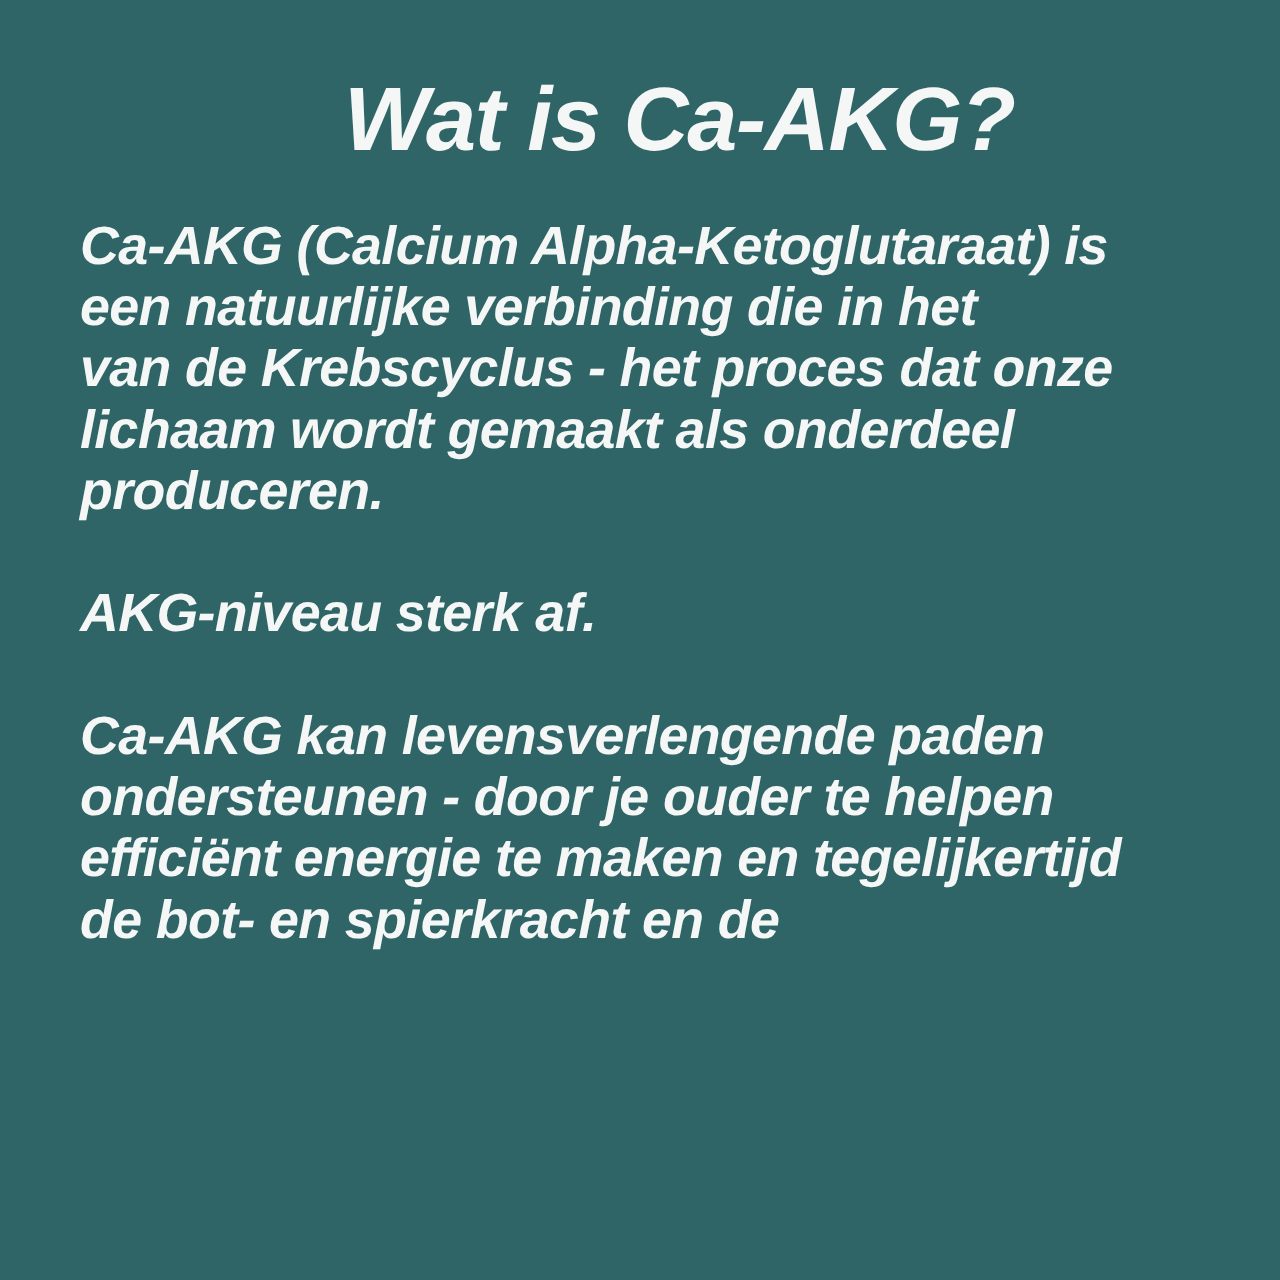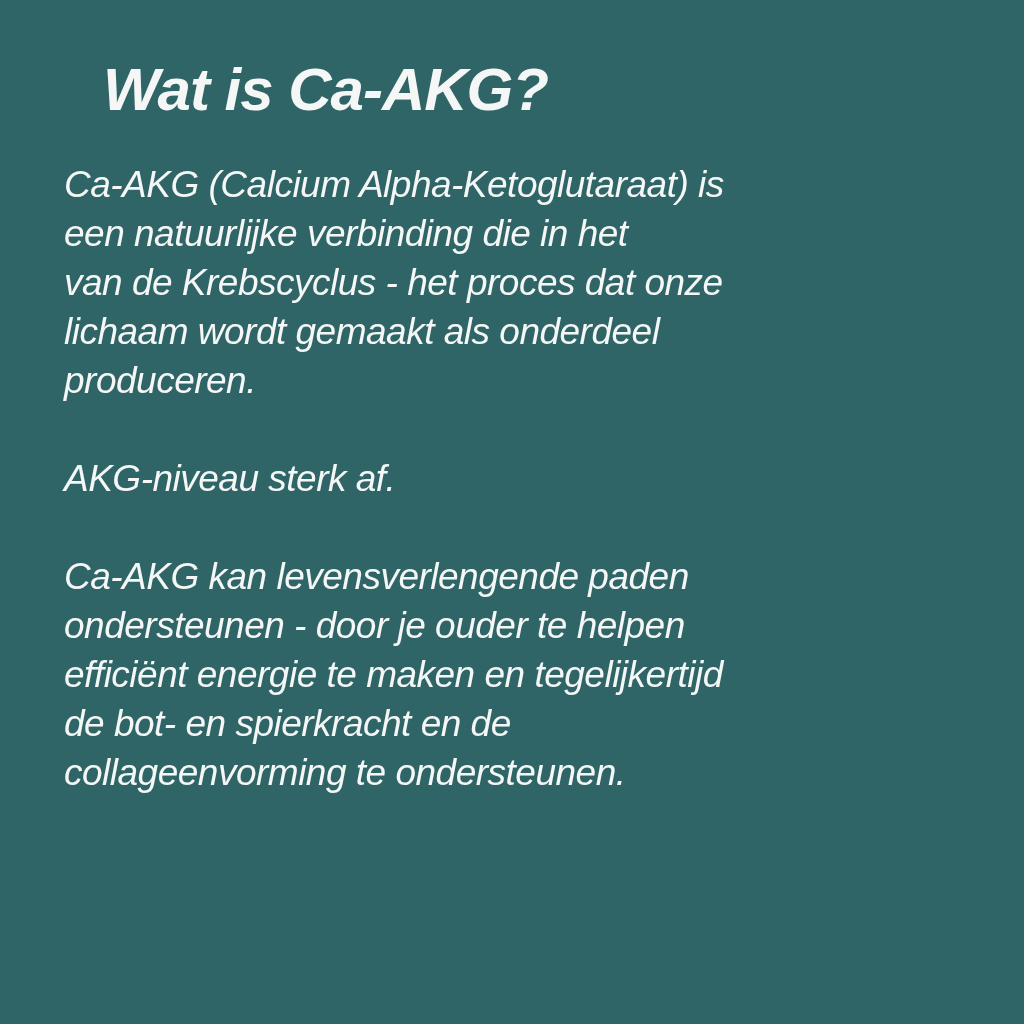--- a/index.html
+++ b/index.html
@@ -16,32 +16,33 @@
     font-style: italic;
   }
   .card {
     width: 1024px;
     height: 1024px;
     box-sizing: border-box;
     position: relative;
   }
   .title {
     margin: 58px 40px 0 103px;
-    font-size: 60px;
+    font-size: 72px;
     line-height: 1.07;
     font-weight: 800;
     font-style: italic;
     letter-spacing: -1px;
     white-space: nowrap;
+    text-align: center;
   }
   .body-text {
     margin: 38px 30px 0 64px;
-    font-size: 37px;
+    font-size: 43px;
     line-height: 49px;
-    font-weight: 400;
+    font-weight: 700;
   }
   .paragraph {
     margin: 0 0 49px 0; 
   }
   .line {
     white-space: nowrap;
     letter-spacing: -0.5px;
   }
 </style>
 </head>
@@ -63,17 +64,16 @@
 
     <div class="paragraph">
       <div class="line">AKG-niveau sterk af.</div>
     </div>
 
     <div class="paragraph">
       <div class="line">Ca-AKG kan levensverlengende paden</div>
       <div class="line">ondersteunen - door je ouder te helpen</div>
       <div class="line">efficiënt energie te maken en tegelijkertijd</div>
       <div class="line">de bot- en spierkracht en de</div>
-      <div class="line">collageenvorming te ondersteunen.</div>
     </div>
 
   </div>
 </div>
 
 </body></html>

